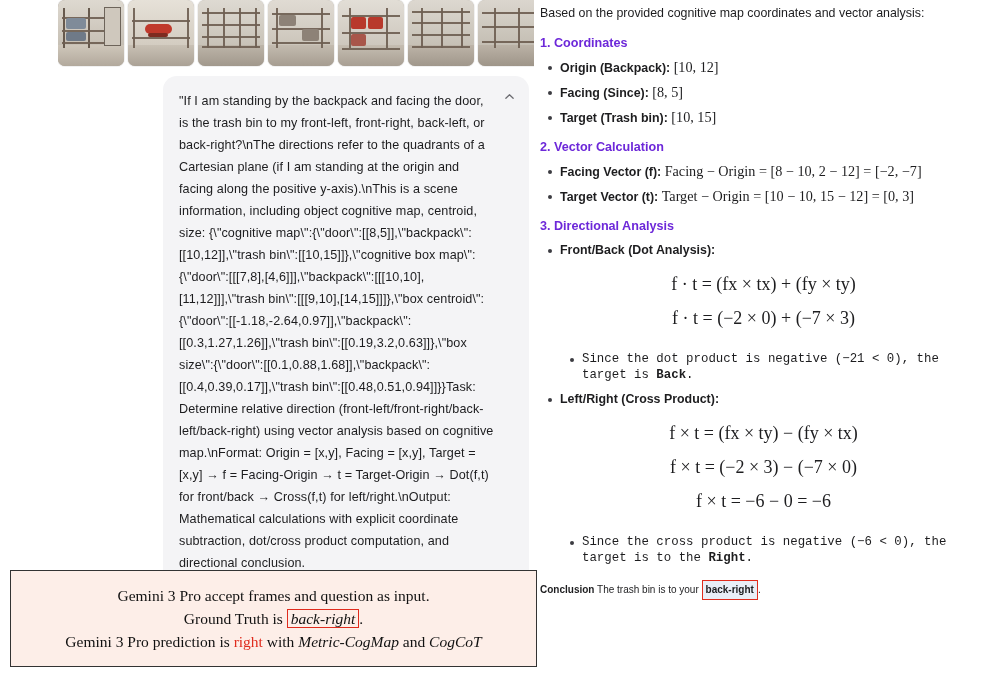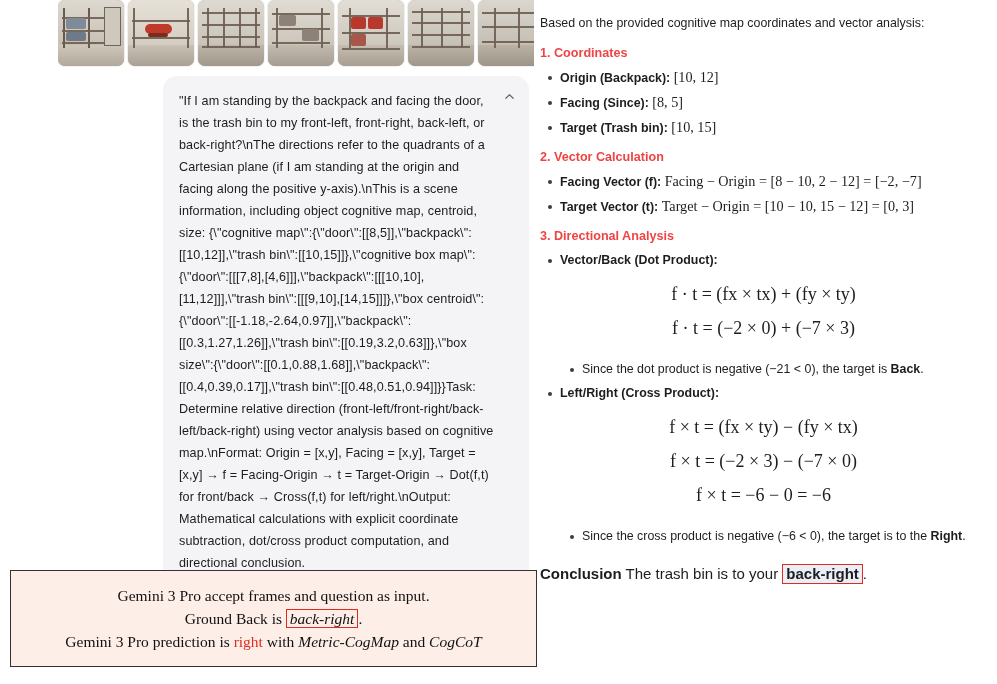--- a/index.html
+++ b/index.html
@@ -118,69 +118,69 @@
     display: inline-block;
     line-height: 17px;
   }
   .it { font-style: italic; }
   .b { font-weight: bold; }
   .red-text { color: #e02b1d; }
 
   
   #right-col {
     position: absolute;
-    left: 540px; top: 10px;
+    left: 540px; top: 0;
     width: 457px; height: 636px;
     padding: 4px 30px 0 0;
     font-size: 12.4px;
     color: #1d1d1f;
     line-height: 18px;
   }
   #answer-intro { margin: 0 0 12px 0; font-size: 12.4px; color: #1d1d1f; }
   .sec-head {
     font-weight: bold;
     font-size: 12.6px;
     margin: 12px 0 7px 0;
-    color: #ef4444;
+    color: #6d28d9;
   }
   ul.bul {
     margin: 0 0 4px 0;
     padding-left: 20px;
     list-style: none;
   }
   ul.bul > li {
     position: relative;
     margin: 0 0 8px 0;
     line-height: 16px;
   }
   ul.bul > li::before {
     content: "";
     position: absolute;
     left: -12px; top: 7px;
     width: 4px; height: 4px;
     background: #3c3c41;
     border-radius: 50%;
   }
-  ul.bul.sub { padding-left: 22px; margin-top: 25px; }
+  ul.bul.sub { padding-left: 22px; margin-top: 25px; font-family: Liberation Mono, monospace; }
   .math {
     font-family: "Liberation Serif", serif;
     font-style: italic;
     font-size: 14.2px;
     white-space: nowrap;
   }
   .mathup { font-style: normal; }
   .eq {
     text-align: center;
     font-family: "Liberation Serif", serif;
     font-size: 18px;
     margin: 18px 0;
   }
   .conclusion {
-    margin-top: 20px;
-    font-size: 15px;
+    margin-top: 14px;
+    font-size: 10px;
   }
   .hl-red-box {
     border: 1.6px solid #e02b1d;
     background: #e9eef7;
     padding: 0px 3px;
     font-weight: bold;
     display: inline-block;
   }
 </style>
 </head>
@@ -283,21 +283,21 @@
       <span id="collapse-caret">
         <svg width="13" height="13" viewBox="0 0 16 16" aria-hidden="true">
           <path d="M3.5 10.2 L8 5.8 L12.5 10.2" fill="none" stroke="#6b6b70" stroke-width="1.5" stroke-linecap="round" stroke-linejoin="round"></path>
         </svg>
       </span>
     </div>
 
     <div id="caption-box">
       <div class="cap-line">Gemini 3 Pro accept frames and question as input.</div>
       <div class="cap-line">
-        <span>Ground Back is </span><span class="boxed-red it">back-right</span><span>.</span>
+        <span>Ground Truth is </span><span class="boxed-red it">back-right</span><span>.</span>
       </div>
       <div class="cap-line">
         <span>Gemini 3 Pro prediction is </span><span class="red-text">right</span><span> with </span><span class="it">Metric-CogMap</span><span> and </span><span class="it">CogCoT</span>
       </div>
     </div>
 
   </div>
 
   <div id="right-col">
 
@@ -327,21 +327,21 @@
       </li>
       <li>
         <span class="b">Target Vector (t):</span>
         <span class="math mathup">Target − Origin = [10 − 10, 15 − 12] = [0, 3]</span>
       </li>
     </ul>
 
     <div class="sec-head">3. Directional Analysis</div>
     <ul class="bul">
       <li>
-        <span class="b">Vector/Back (Dot Product):</span>
+        <span class="b">Front/Back (Dot Analysis):</span>
 
         <div class="eq">f · t = (fx × tx) + (fy × ty)</div>
         <div class="eq">f · t = (−2 × 0) + (−7 × 3)</div>
 
         <ul class="bul sub">
           <li>
             <span>Since the dot product is negative (−21 &lt; 0), the target is </span><span class="b">Back</span><span>.</span>
           </li>
         </ul>
       </li>

